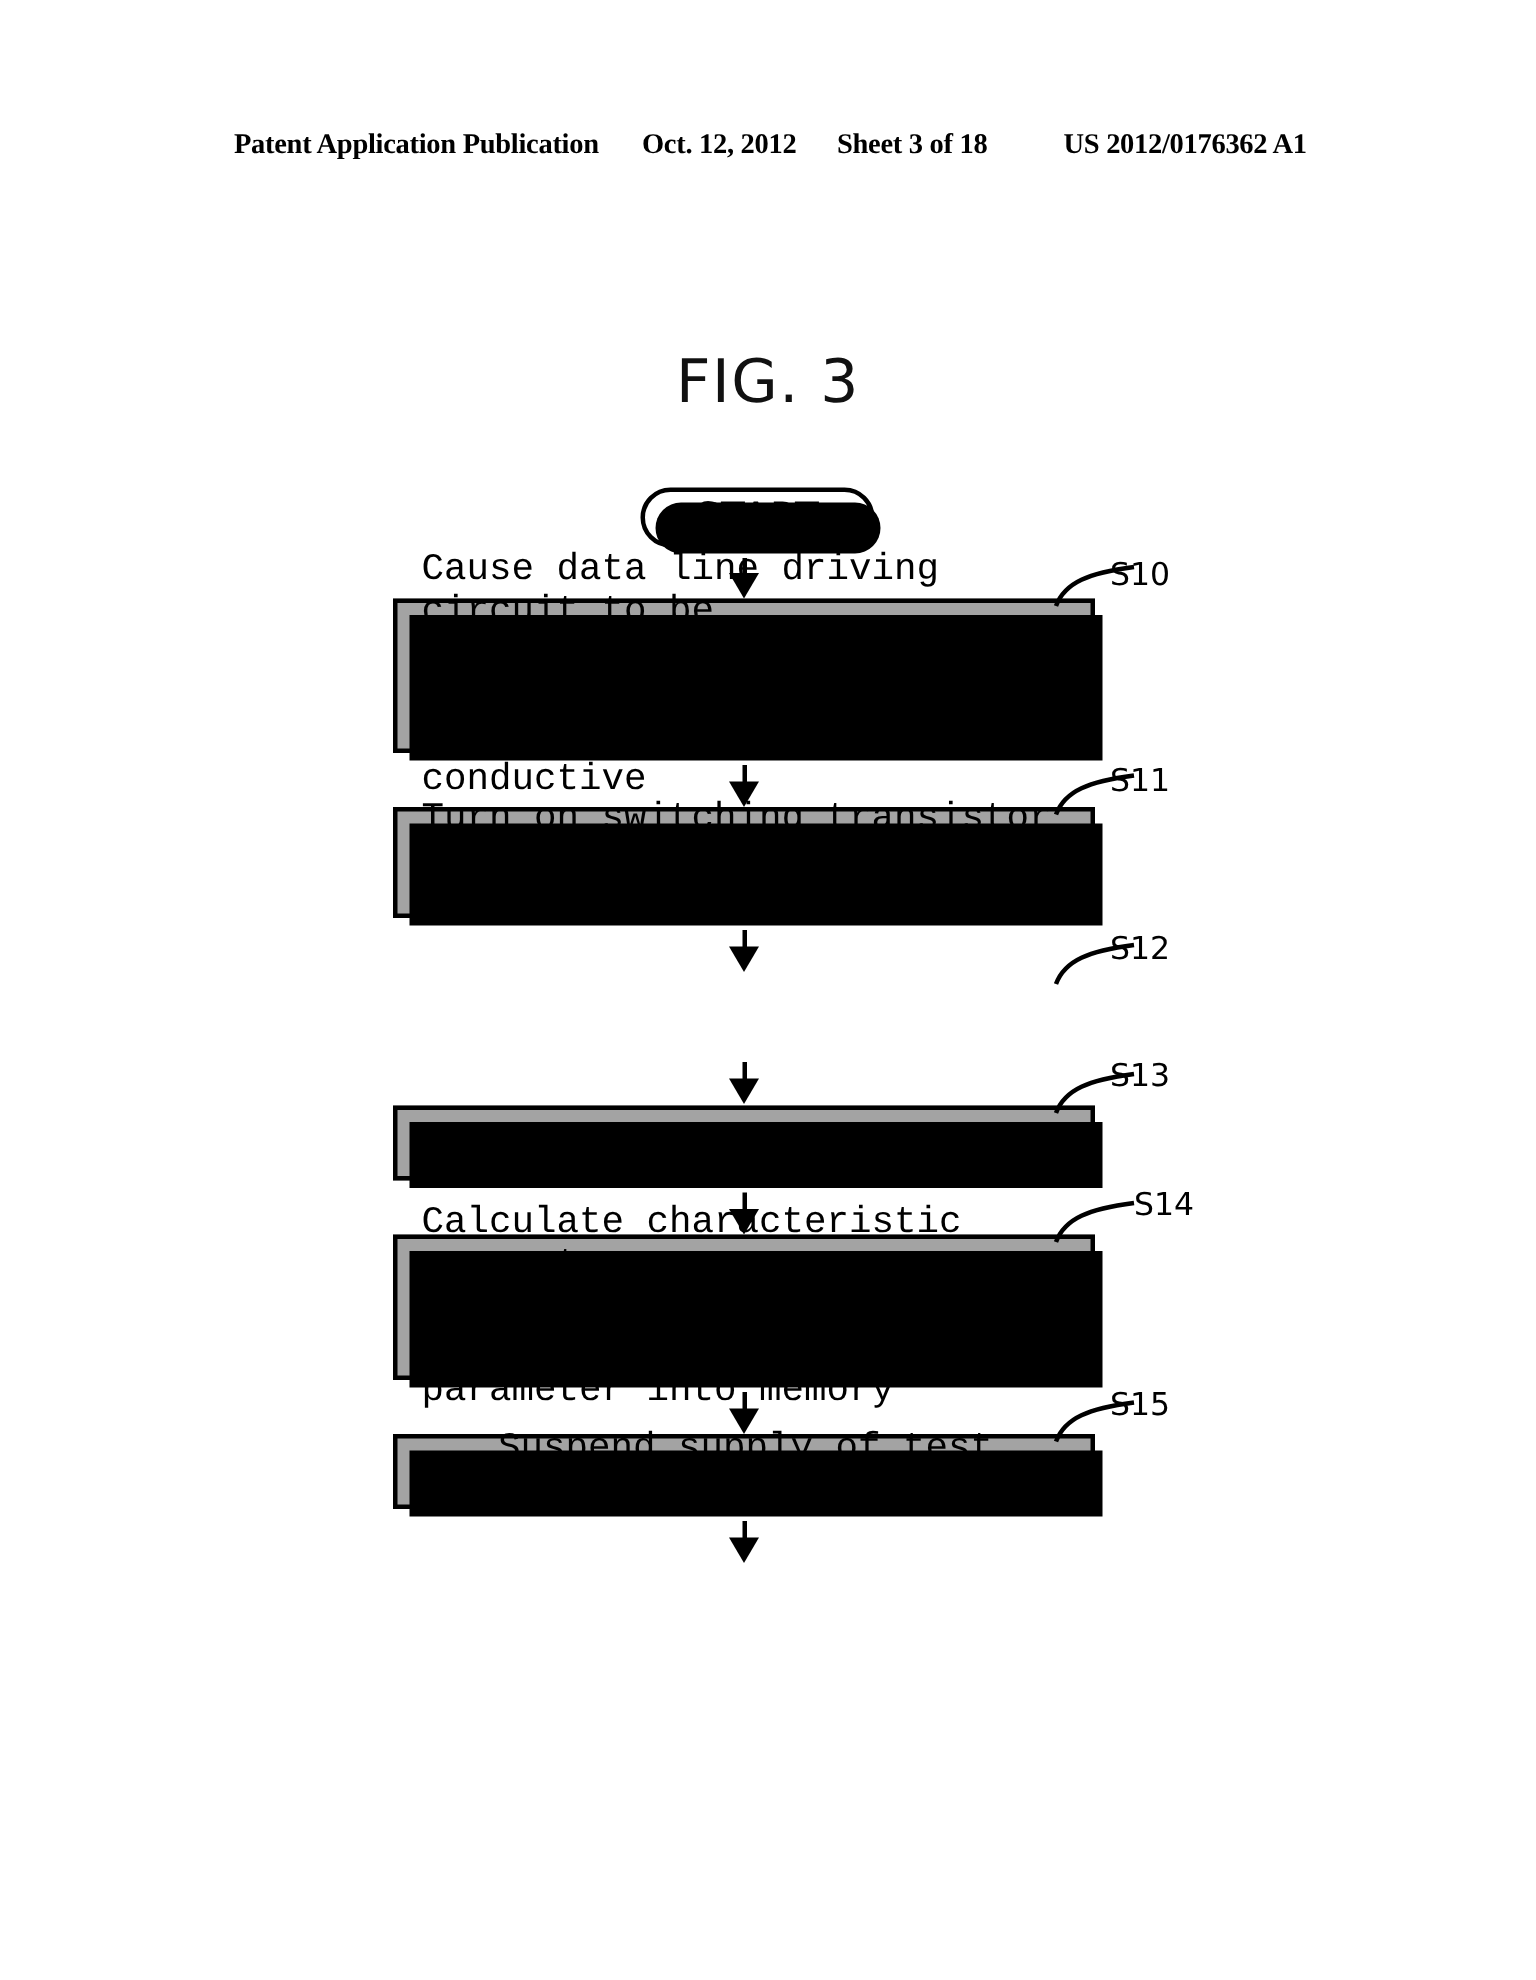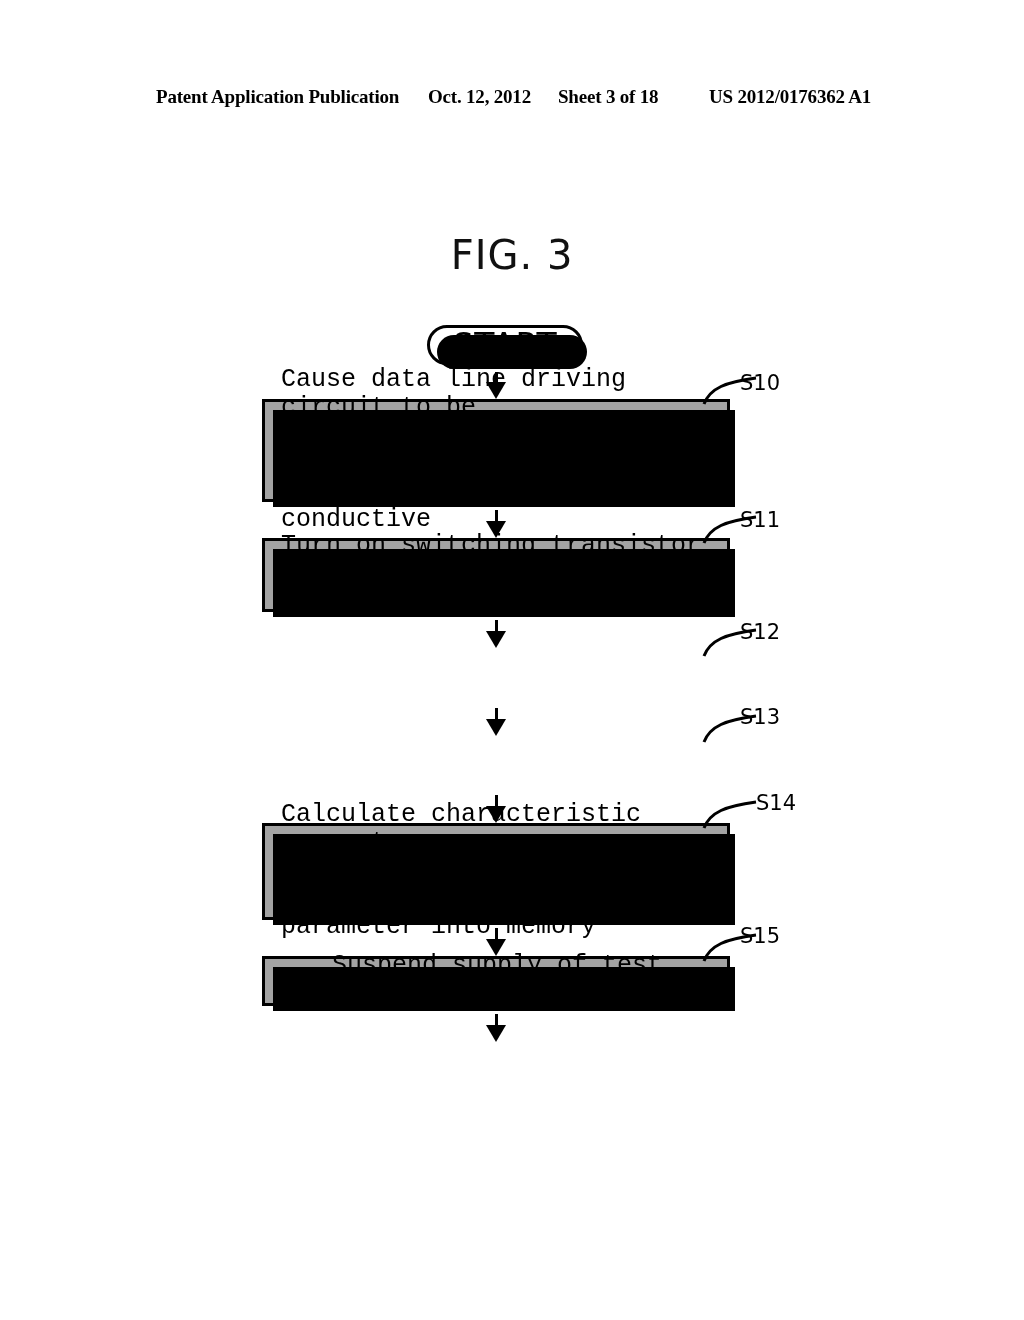--- a/index.html
+++ b/index.html
@@ -75,21 +75,21 @@
   
   .terminator {
     position: absolute;
     box-sizing: border-box;
     border: 3px solid #000;
     border-radius: 999px;
     background: #ffffff;
     display: flex;
     align-items: center;
     justify-content: center;
-    font-size: 33px;
+    font-size: 26px;
     letter-spacing: 0.5px;
     color: #000;
     z-index: 3;
     text-align: right;
   }
   .terminator::after {
     
     content: "";
     position: absolute;
     left: 7px;
@@ -215,20 +215,23 @@
   <div class="arrowhead" style="top:631px;"></div>
 
   <svg class="leader" style="left:700px; top:626px; width:60px; height:32px;" viewBox="0 0 60 32">
     <path d="M4 30 C 10 14, 26 8, 56 4" stroke="#000" stroke-width="3" fill="none"></path>
   </svg>
   <div class="step-label" style="left:740px; top:620px;">S12</div>
 
   <div class="conn" style="top:708px; height:19px;"></div>
   <div class="arrowhead" style="top:719px;"></div>
 
+  <div class="proc center" style="left:262px; top:737px; width:468px; height:50px;">
+    <span class="txt">Detect voltage of data line</span>
+  </div>
   <svg class="leader" style="left:700px; top:712px; width:60px; height:32px;" viewBox="0 0 60 32">
     <path d="M4 30 C 10 14, 26 8, 56 4" stroke="#000" stroke-width="3" fill="none"></path>
   </svg>
   <div class="step-label" style="left:740px; top:705px;">S13</div>
 
   <div class="conn" style="top:795px; height:19px;"></div>
   <div class="arrowhead" style="top:806px;"></div>
 
   <div class="proc left" style="left:262px; top:823px; width:468px; height:97px;">
     <span class="txt">Calculate characteristic parameter,

